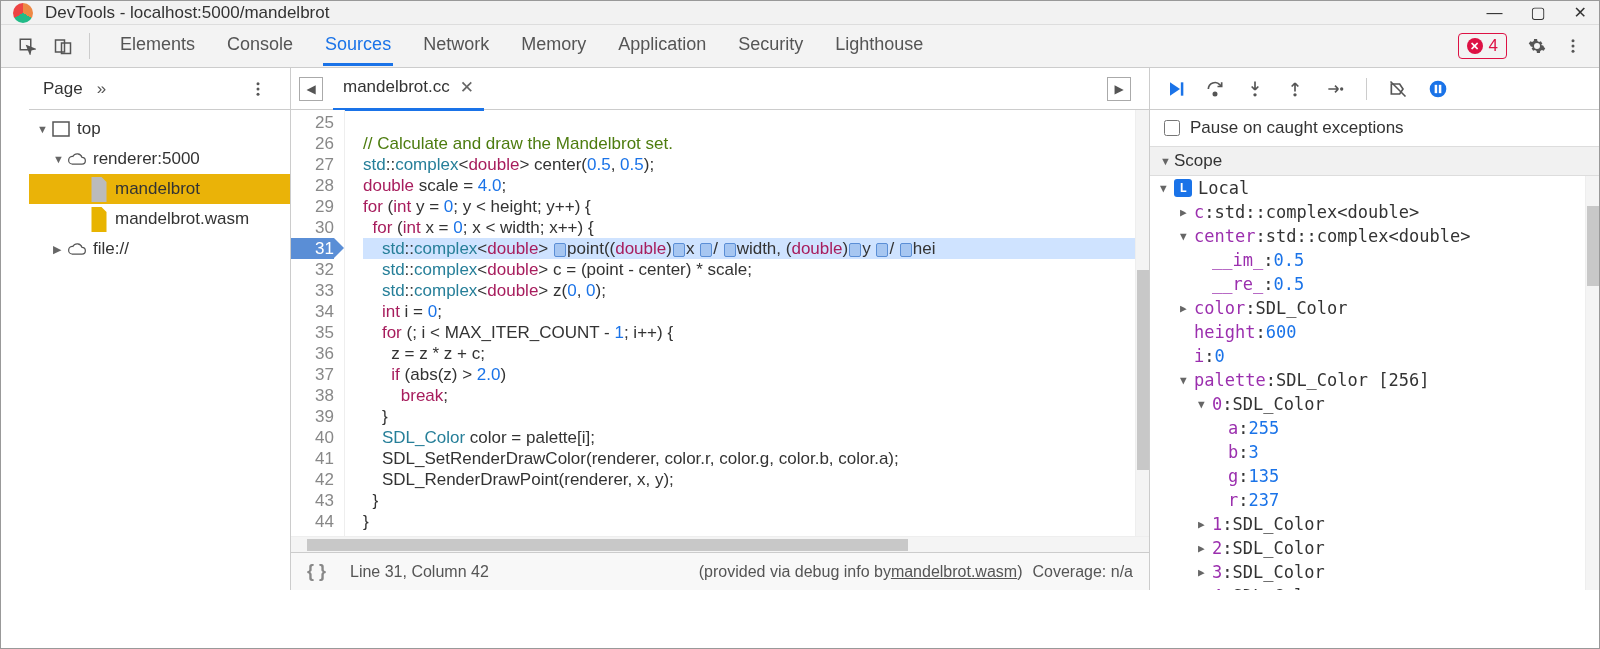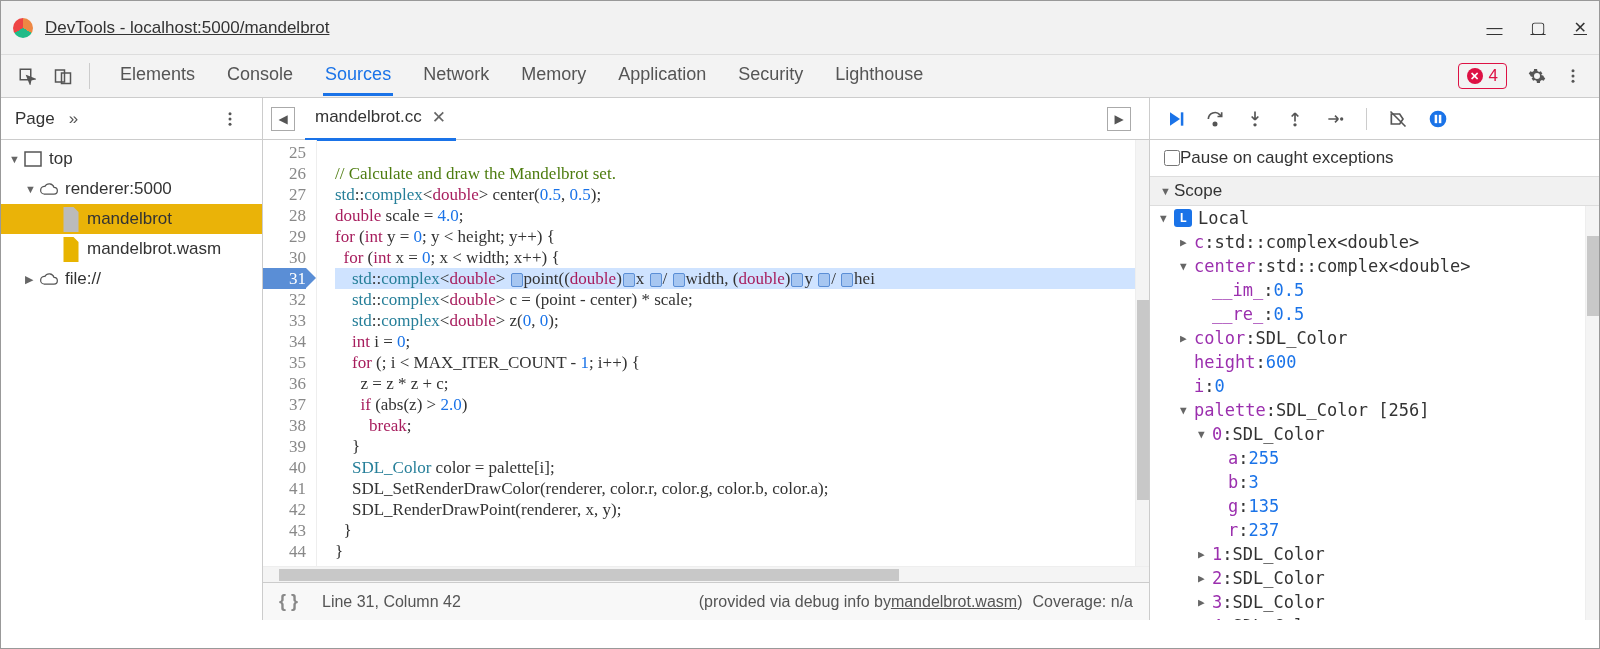--- a/index.html
+++ b/index.html
@@ -1,48 +1,48 @@
 <!DOCTYPE html>
 <html><head>
 <meta charset="utf-8">
 <style>
 * { box-sizing: border-box; margin: 0; padding: 0; }
 body { font-family: "Segoe UI", Arial, sans-serif; font-size: 14px; background: #fff; color: #333; width: 1600px; height: 649px; overflow: hidden; border: 1px solid #999; }
-.titlebar { height: 54px; background: #f2f2f2; display: flex; align-items: center; padding: 0 12px; border-bottom: 1px solid #ddd; text-decoration: underline; }
+.titlebar { height: 24px; background: #f2f2f2; display: flex; align-items: center; padding: 0 12px; border-bottom: 1px solid #ddd; }
 .titlebar .logo { width: 20px; height: 20px; border-radius: 50%; background: conic-gradient(#e84 0deg 120deg, #2b8 120deg 240deg, #e44 240deg 360deg); margin-right: 12px; }
 .titlebar .title { font-size: 17px; color: #333; flex: 1; }
 .win-btns { display: flex; gap: 28px; align-items: center; }
 .win-btns span { font-size: 16px; color: #333; cursor: pointer; font-family: "Segoe UI Symbol", sans-serif; }
 .tabstrip { height: 43px; background: #f3f3f3; display: flex; align-items: center; border-bottom: 1px solid #ccc; padding: 0 8px; justify-content: center; }
 .tool-icon { width: 28px; height: 28px; display: flex; align-items: center; justify-content: center; color: #555; cursor: pointer; margin: 0 4px; }
 .tool-icon svg { width: 18px; height: 18px; }
 .tabs { display: flex; gap: 28px; margin-left: 20px; flex: 1; font-size: 18px; color: #555; }
 .tabs .tab { cursor: pointer; padding: 8px 2px; }
 .tabs .tab.active { color: #1a73e8; border-bottom: 3px solid #1a73e8; }
 .error-badge { display: flex; align-items: center; gap: 6px; border: 1px solid #d14; border-radius: 4px; padding: 2px 8px; color: #d14; font-size: 17px; margin-right: 12px; }
 .error-badge .circ { width: 16px; height: 16px; background: #d14; border-radius: 50%; display: flex; align-items: center; justify-content: center; color: #fff; font-size: 11px; font-weight: bold; }
-.main { display: flex; height: 522px; }
+.main { display: flex; height: 522px; margin-left: 28px; }
 .nav { width: 262px; border-right: 1px solid #ccc; display: flex; flex-direction: column; }
 .nav-header { height: 42px; display: flex; align-items: center; padding: 0 14px; border-bottom: 1px solid #ccc; font-size: 17px; }
 .nav-header .spacer { flex: 1; }
 .nav-header .chev { margin-left: 14px; color: #555; }
 .tree { flex: 1; overflow: auto; font-size: 17px; padding: 4px 0; }
 .tree-row { display: flex; align-items: center; height: 30px; padding-left: 8px; cursor: pointer; }
 .tree-row.selected { background: #eab308; }
 .tree-arrow { width: 14px; color: #666; font-size: 11px; }
 .tree-icon { width: 20px; height: 20px; margin-right: 6px; display: flex; align-items: center; justify-content: center; color: #555; }
 .tree-icon.file { color: #888; }
 .tree-icon.jsfile { color: #e8b400; }
 .cloud { width: 20px; height: 14px; }
 .editor { flex: 1; display: flex; flex-direction: column; border-right: 1px solid #ccc; min-width: 0; }
 .editor-tabs { height: 42px; display: flex; align-items: center; border-bottom: 1px solid #ccc; padding: 0 8px; }
 .editor-tabs .toggle { width: 24px; height: 24px; border: 1px solid #aaa; display: flex; align-items: center; justify-content: center; margin-right: 10px; cursor: pointer; color: #555; font-size: 12px; }
 .editor-tabs .etab { display: flex; align-items: center; gap: 10px; padding: 10px 10px; font-size: 17px; border-bottom: 3px solid #1a73e8; }
 .editor-tabs .etab .close { color: #666; cursor: pointer; }
-.code-area { flex: 1; display: flex; overflow: hidden; font-family: Liberation Serif, serif; font-size: 17px; position: relative; }
+.code-area { flex: 1; display: flex; overflow: hidden; font-family: Liberation Sans, sans-serif; font-size: 17px; position: relative; }
 .gutter { background: #fff; color: #888; text-align: right; padding: 2px 10px 0 0; border-right: 1px solid #eee; user-select: none; min-width: 54px; }
 .gutter .ln { height: 21px; line-height: 21px; }
 .gutter .ln.hl { background: #5a8ed6; color: #fff; position: relative; }
 .gutter .ln.hl::after { content: ""; position: absolute; right: -10px; top: 0; border-top: 10.5px solid transparent; border-bottom: 10.5px solid transparent; border-left: 10px solid #5a8ed6; }
 .codelines { flex: 1; padding: 2px 0 0 18px; white-space: pre; overflow: hidden; }
 .codelines .cl { height: 21px; line-height: 21px; }
 .codelines .cl.hl { background: #cfe3ff; }
 .cmt { color: #4d7c0f; }
 .kw { color: #a71d5d; }
 .typ { color: #267f99; }
@@ -53,21 +53,21 @@
 .statusbar { height: 38px; background: #f8f8f8; border-top: 1px solid #ccc; display: flex; align-items: center; padding: 0 16px; font-size: 16px; color: #555; }
 .statusbar .brace { font-weight: bold; font-size: 18px; margin-right: 24px; color: #888; cursor: pointer; }
 .statusbar .sp { flex: 1; }
 .statusbar .link { text-decoration: underline; cursor: pointer; }
 .debugger { width: 449px; display: flex; flex-direction: column; }
 .dbg-toolbar { height: 42px; display: flex; align-items: center; gap: 18px; padding: 0 14px; border-bottom: 1px solid #ccc; }
 .dbg-toolbar .dicon { width: 22px; height: 22px; color: #555; cursor: pointer; display: flex; align-items: center; justify-content: center; }
 .dbg-toolbar .dicon svg { width: 20px; height: 20px; }
 .dbg-toolbar .dicon.blue { color: #1a73e8; }
 .dbg-toolbar .sep { width: 1px; height: 22px; background: #ccc; margin: 0 2px; }
-.pauserow { display: flex; align-items: center; gap: 0; padding: 8px 14px; font-size: 17px; }
+.pauserow { display: flex; align-items: center; gap: 10px; padding: 8px 14px; font-size: 17px; }
 .pauserow input { width: 16px; height: 16px; }
 .section-header { display: flex; align-items: center; padding: 4px 10px; background: #f1f1f1; border-top: 1px solid #ddd; border-bottom: 1px solid #ddd; font-size: 17px; }
 .section-header .tw { width: 14px; color: #666; font-size: 11px; }
 .scope { flex: 1; overflow: auto; font-family: Consolas, Menlo, monospace; font-size: 17px; position: relative; }
 .scope-row { display: flex; align-items: center; height: 24px; padding-left: 10px; white-space: nowrap; }
 .scope-row .tw { width: 14px; color: #666; font-size: 11px; display: inline-block; }
 .scope-row .lbadge { width: 18px; height: 18px; background: #1a73e8; color: #fff; font-size: 12px; font-weight: bold; border-radius: 3px; display: inline-flex; align-items: center; justify-content: center; margin-right: 6px; }
 .prop { color: #9b2fae; }
 .val { color: #333; }
 .valnum { color: #1a73e8; }

